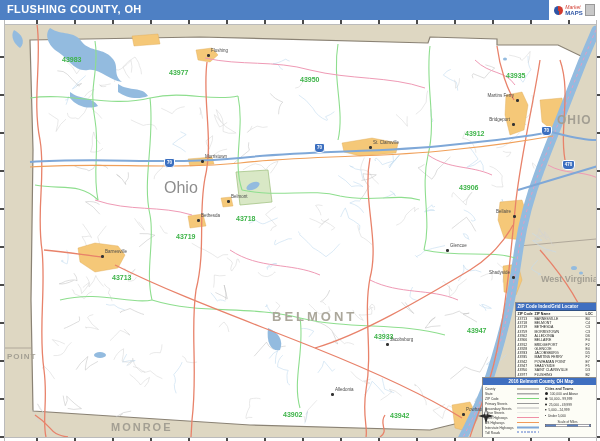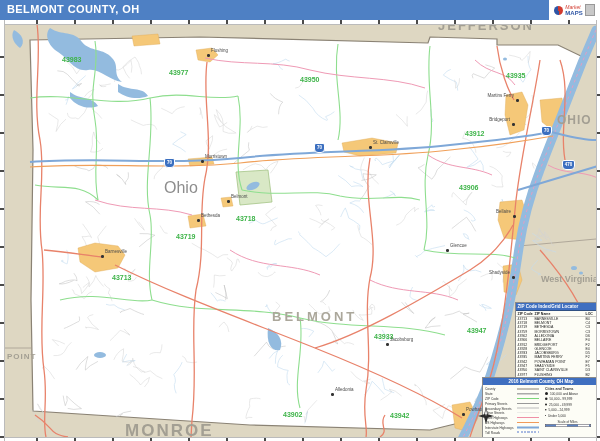--- a/index.html
+++ b/index.html
@@ -347,41 +347,40 @@
   <path d="M30,167 C100,162 170,170 240,163 C310,155 380,158 450,150 C500,145 530,140 553,136" fill="none" stroke="#f0a05a" stroke-width="1.2"></path>
 
   <g fill="none" stroke="#7fa8d8" stroke-width="2">
     <path d="M30,162 C100,157 170,165 240,158 C310,150 380,153 450,145 C500,140 530,136 551,132"></path>
     <path d="M551,132 C568,136 585,141 598,140"></path>
     <path d="M518,190 C545,182 572,174 598,166"></path>
   </g>
 </svg>
 
 <div id="title-bar" class="abs"></div>
-<div id="title-text" class="abs" style="z-index:7">BELMONT COUNTY, OH</div>
+<div id="title-text" class="abs" style="z-index:7">FLUSHING COUNTY, OH</div>
 <div id="logo-box" class="abs">
   <span id="logo-mark"></span>
   <span class="logo-col">
     <span id="logo-line1">Market</span>
     <span id="logo-line2">MAPS</span>
   </span>
   <span id="logo-badge"></span>
 </div>
 
 <div id="ruler-top" class="abs ruler"></div>
 <div id="ruler-bottom" class="abs ruler"></div>
 <div id="ruler-left" class="abs ruler"></div>
 <div id="ruler-right" class="abs ruler"></div>
 
 <div id="label-layer" class="abs">
-    <span class="map-label neighbor-label" style="left: 438px; top: 19px; font-size: 13px; letter-spacing: 2px;">JEFFERSON</span>
     <span class="map-label neighbor-label" style="left: 557px; top: 114px; font-size: 12px; letter-spacing: 1px;">OHIO</span>
     <span class="map-label neighbor-label" style="left: 541px; top: 275px; font-size: 9px; letter-spacing: 0px;">West Virginia</span>
     <span class="map-label neighbor-label" style="left: 7px; top: 353px; font-size: 8px; letter-spacing: 1px;">POINT</span>
-    <span class="map-label neighbor-label" style="left: 125px; top: 422px; font-size: 17px; letter-spacing: 2px;">MONROE</span>
+    <span class="map-label neighbor-label" style="left: 111px; top: 422px; font-size: 11px; letter-spacing: 2px;">MONROE</span>
     <span class="map-label state-name" style="left: 164px; top: 180px;">Ohio</span>
     <span class="map-label county-name" style="left: 272px; top: 310px;">BELMONT</span>
     <span class="map-label zip-label" style="left: 62px; top: 56px;">43983</span>
     <span class="map-label zip-label" style="left: 169px; top: 69px;">43977</span>
     <span class="map-label zip-label" style="left: 300px; top: 76px;">43950</span>
     <span class="map-label zip-label" style="left: 506px; top: 72px;">43935</span>
     <span class="map-label zip-label" style="left: 465px; top: 130px;">43912</span>
     <span class="map-label zip-label" style="left: 459px; top: 184px;">43906</span>
     <span class="map-label zip-label" style="left: 236px; top: 215px;">43718</span>
     <span class="map-label zip-label" style="left: 176px; top: 233px;">43719</span>

